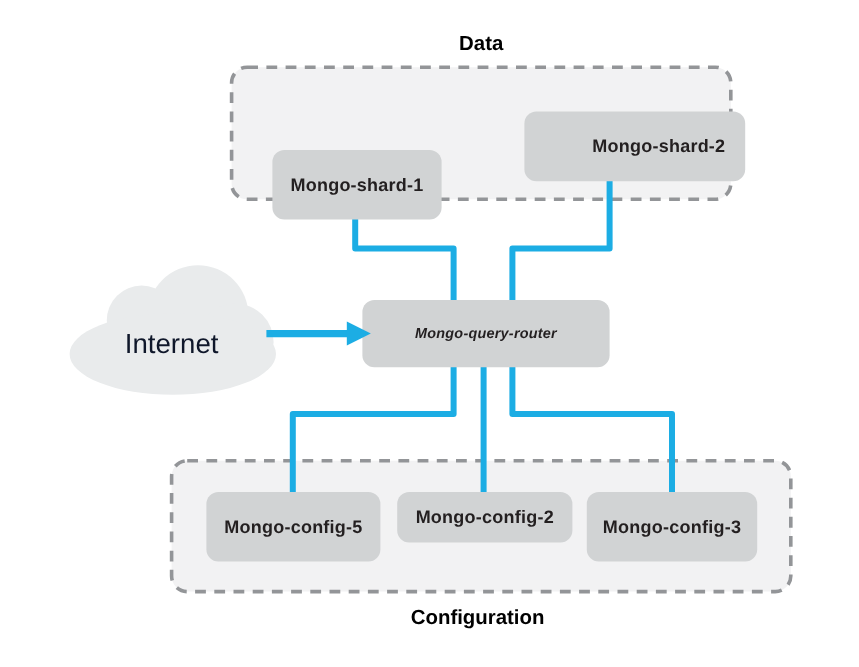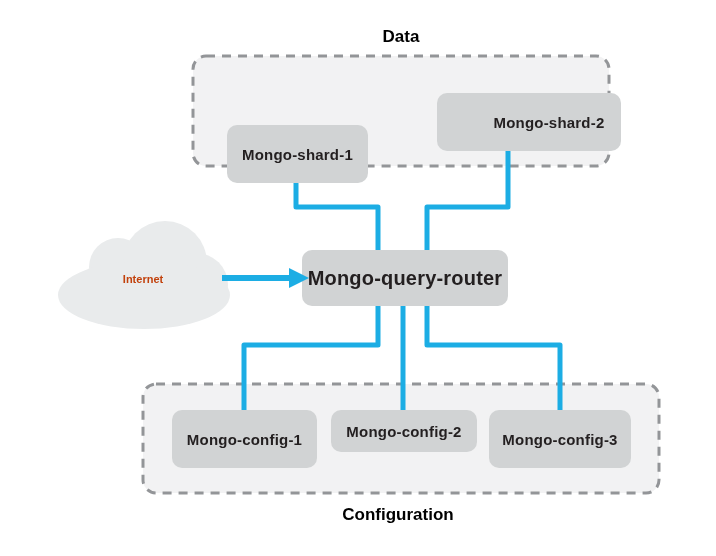--- a/index.html
+++ b/index.html
@@ -42,38 +42,38 @@
     border-radius: 10px;
     display: flex;
     align-items: center;
     justify-content: center;
     color: #231F20;
     font-size: 15px;
     font-weight: 700;
     letter-spacing: 0.2px;
     z-index: 3;
   }
-  .node.router { font-size: 20px; }
+  .node.router { font-size: 12px; font-style: italic; }
   .group-label {
     position: absolute;
     color: #000000;
     font-size: 17px;
     font-weight: 700;
     text-align: center;
     z-index: 2;
   }
   .cloud-label {
     position: absolute;
     left: 78px;
     top: 273px;
     width: 130px;
     text-align: center;
-    color: #c2410c;
-    font-size: 11px;
-    font-weight: 700;
+    color: #0f172a;
+    font-size: 23px;
+    font-weight: 400;
     z-index: 3;
   }
   .z1 { z-index: 1; }
   .z2 { z-index: 2; }
   .z3 { z-index: 3; }
   .z4 { z-index: 4; }
 </style>
 </head>
 <body>
 
@@ -107,21 +107,21 @@
   <div class="node" style="left:227px; top:85px; width:141px; height:58px;margin-top:40px;">
     <span>Mongo-shard-1</span>
   </div>
   <div class="node" style="left:437px; top:93px; width:144px; height:58px;padding-left:40px;">
     <span>Mongo-shard-2</span>
   </div>
   <div class="node router" style="left:302px; top:250px; width:206px; height:56px;">
     <span>Mongo-query-router</span>
   </div>
   <div class="node" style="left:172px; top:410px; width:145px; height:58px;">
-    <span>Mongo-config-1</span>
+    <span>Mongo-config-5</span>
   </div>
   <div class="node" style="left:331px; top:410px; width:146px; height:42px;">
     <span>Mongo-config-2</span>
   </div>
   <div class="node" style="left:489px; top:410px; width:142px; height:58px;">
     <span>Mongo-config-3</span>
   </div>
 
   <svg class="layer z4" viewBox="0 0 716 556">
     <polyline class="arrow-shaft" points="222,278 291,278"></polyline>

